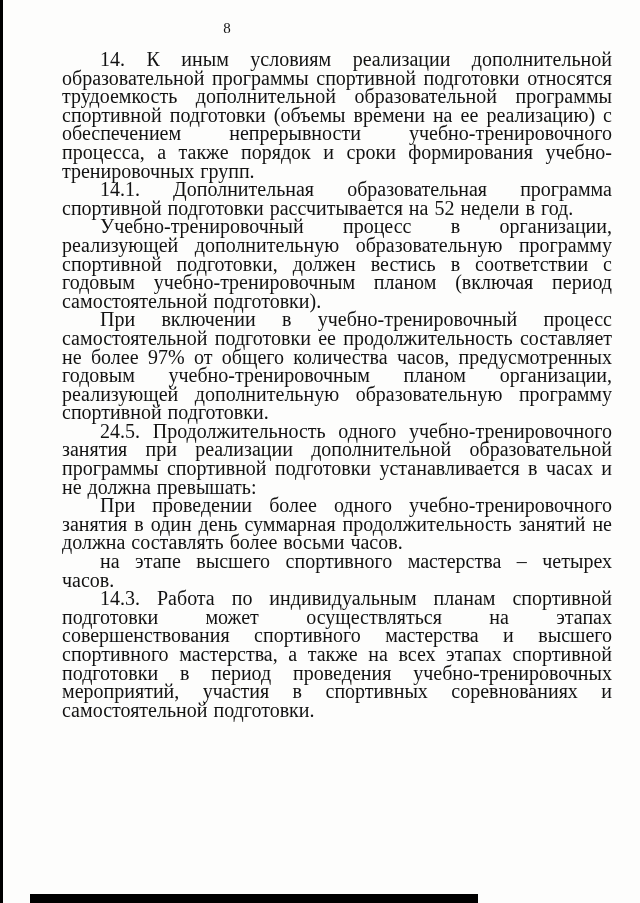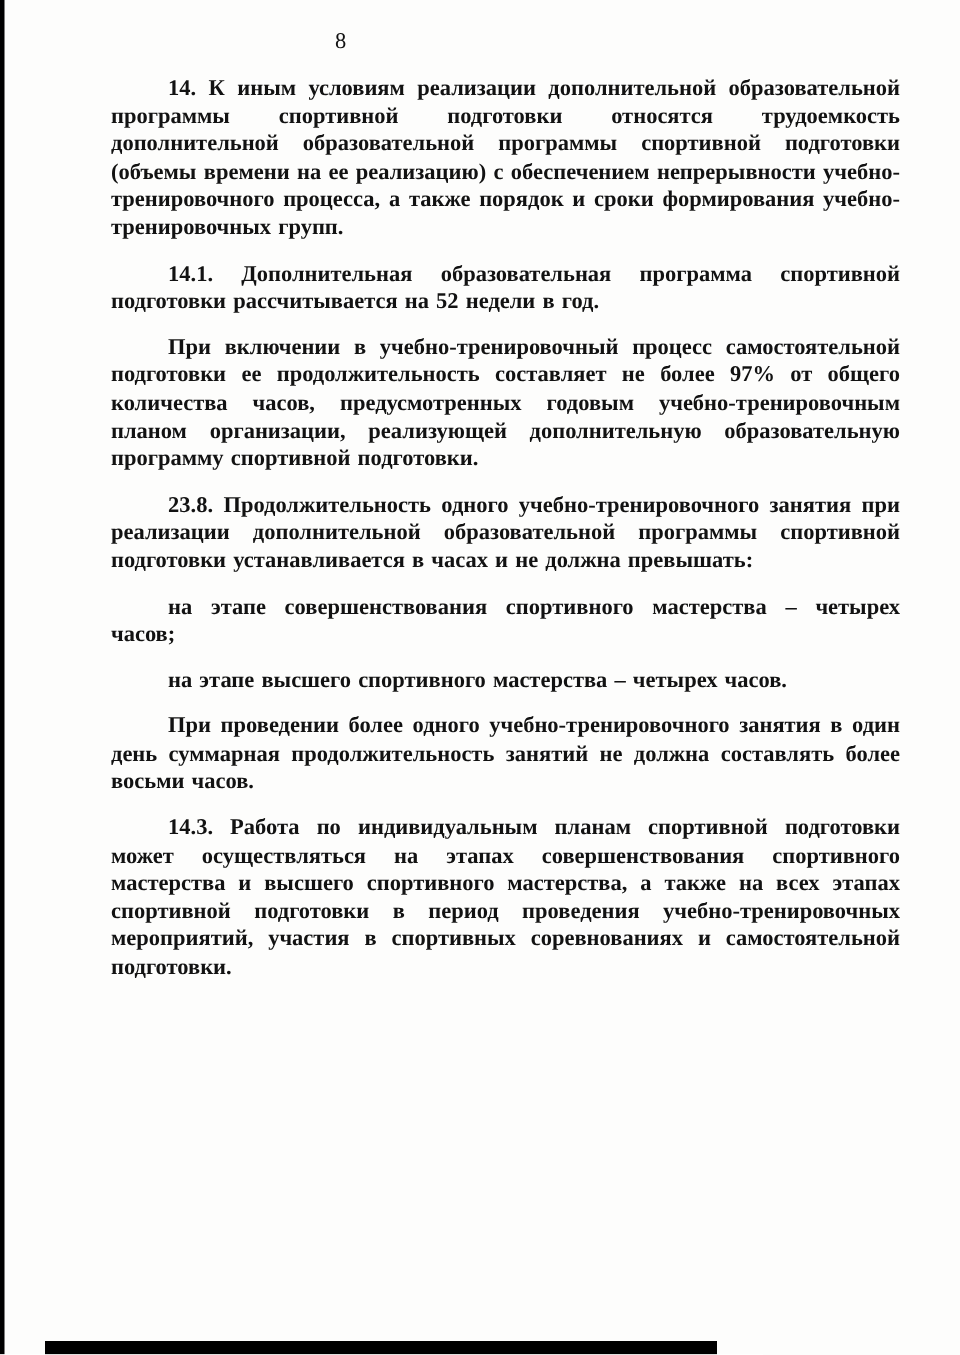--- a/index.html
+++ b/index.html
@@ -38,44 +38,43 @@
     top: 20px;
     width: 550px;
   }
   .page-number {
     text-align: center;
     padding-right: 220px; 
     font-size: 15px;
     margin: 0 0 13px 0;
   }
   .para {
-    margin: 12px;
-    font-size: 15px;
+    margin: 0;
+    font-size: 20px;
     line-height: 18.6px;
     text-align: justify;
     text-indent: 38px;
     word-spacing: 1px;
     hyphens: none;
-    font-weight: bold;
   }
 </style>
 </head>
 <body>
 
 <div class="page">
 
   <div class="scan-edge-left"></div>
   <div class="scan-edge-bottom"></div>
 
   <div class="text-block">
     <div class="page-number">8</div>
 
     <p class="para">14. К иным условиям реализации дополнительной образовательной программы спортивной подготовки относятся трудоемкость дополнительной образовательной программы спортивной подготовки (объемы времени на ее реализацию) с обеспечением непрерывности учебно-тренировочного процесса, а также порядок и сроки формирования учебно-тренировочных групп.</p>
     <p class="para">14.1. Дополнительная образовательная программа спортивной подготовки рассчитывается на 52 недели в год.</p>
+    <p class="para">Учебно-тренировочный процесс в организации, реализующей дополнительную образовательную программу спортивной подготовки, должен вестись в соответствии с годовым учебно-тренировочным планом (включая период самостоятельной подготовки).</p>
     <p class="para">При включении в учебно-тренировочный процесс самостоятельной подготовки ее продолжительность составляет не более 97% от общего количества часов, предусмотренных годовым учебно-тренировочным планом организации, реализующей дополнительную образовательную программу спортивной подготовки.</p>
-    <p class="para">23.8. Продолжительность одного учебно-тренировочного занятия при реализации дополнительной образовательной программы спортивной подготовки устанавливается в часах и не должна превышать:</p>
-    <p class="para">на этапе совершенствования спортивного мастерства – четырех часов;</p>
+    <p class="para">24.5. Продолжительность одного учебно-тренировочного занятия при реализации дополнительной образовательной программы спортивной подготовки устанавливается в часах и не должна превышать:</p>
+    <p class="para">При проведении более одного учебно-тренировочного занятия в один день суммарная продолжительность занятий не должна составлять более восьми часов.</p>
     <p class="para">на этапе высшего спортивного мастерства – четырех часов.</p>
-    <p class="para">При проведении более одного учебно-тренировочного занятия в один день суммарная продолжительность занятий не должна составлять более восьми часов.</p>
     <p class="para">14.3. Работа по индивидуальным планам спортивной подготовки может осуществляться на этапах совершенствования спортивного мастерства и высшего спортивного мастерства, а также на всех этапах спортивной подготовки в период проведения учебно-тренировочных мероприятий, участия в спортивных соревнованиях и самостоятельной подготовки.</p>
   </div>
 
 </div>
 
 </body></html>

